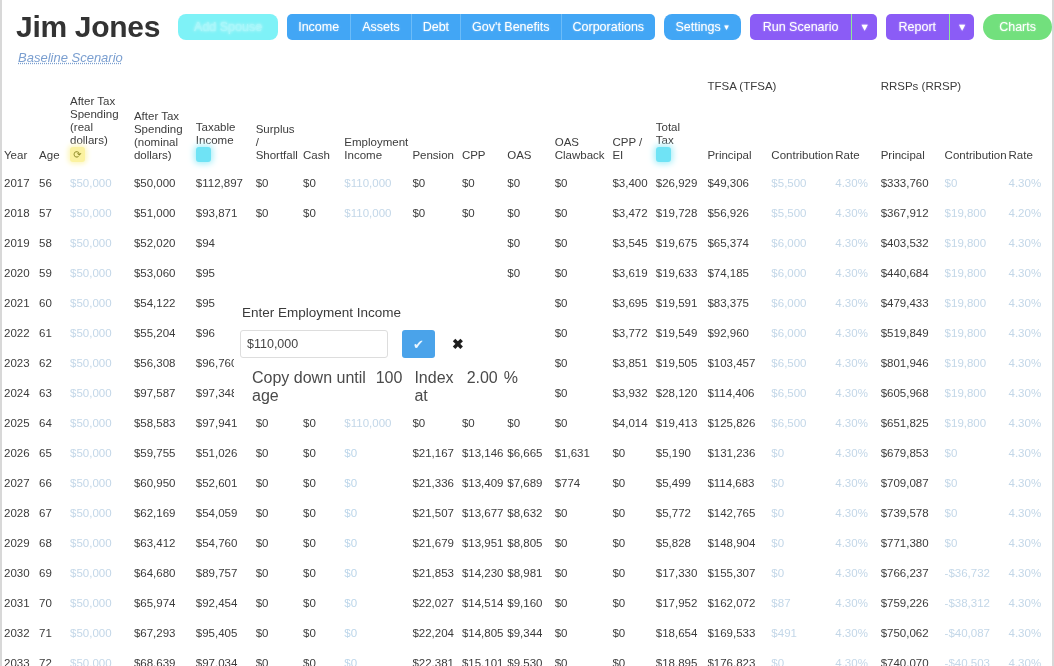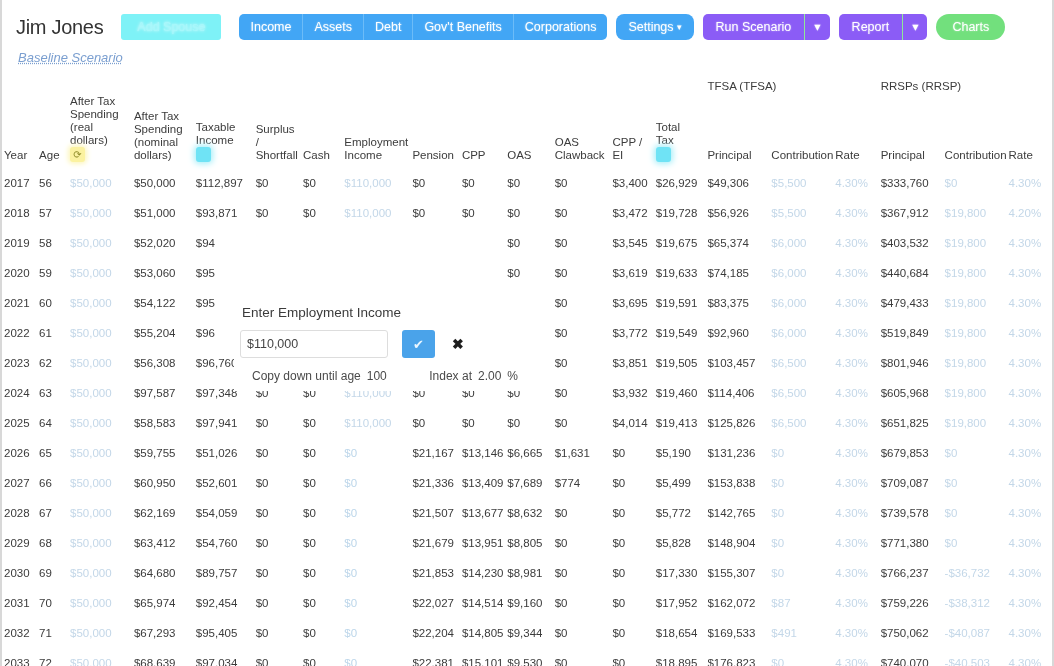--- a/index.html
+++ b/index.html
@@ -19,22 +19,22 @@
   }
 
   
   .topbar {
     display: flex;
     align-items: center;
     padding: 10px 0 0 14px;
     height: 44px;
   }
   .person-name {
-    font-size: 20px;
-    font-weight: 400;
+    font-size: 30px;
+    font-weight: 700;
     color: #333333;
     letter-spacing: -0.3px;
     white-space: nowrap;
     margin-right: 18px;
     line-height: 30px;
   }
   .btn {
     border: none;
     outline: none;
     font-family: "Liberation Sans", sans-serif;
@@ -44,23 +44,23 @@
     line-height: 26px;
     padding: 0 11px;
     cursor: pointer;
     white-space: nowrap;
     text-shadow: 0 0 2px rgba(255,255,255,0.55);
     border-radius: 4px;
   }
   .btn-addspouse {
     background: #7ef2f7;
     color: #a8f7fb;
-    border-radius: 3px;
+    border-radius: 8px;
     padding: 0 16px;
-    margin-right: 18px;
+    margin-right: 9px;
     text-shadow: 0 0 3px rgba(255,255,255,0.9);
   }
   .btn-group {
     display: flex;
     border-radius: 5px;
     overflow: hidden;
     margin-right: 9px;
   }
   .btn-group .btn { border-radius: 0; }
   .btn-blue { background: #42a6f5; }
@@ -226,22 +226,22 @@
     background: none; border: none;
     font-size: 14px;
     font-weight: bold;
     color: #1d1d1d;
     margin-left: 14px;
     cursor: pointer;
     padding: 0 3px;
   }
   .modal-sub {
     display: flex;
-    align-items: flex-end;
-    font-size: 12px;
+    align-items: flex-start;
+    font-size: 16px;
     color: #4a4a4a;
     padding: 11px 0 0 12px;
     gap: 6px;
   }
   .modal-sub .spacer { flex: 1; }
 </style>
 </head>
 <body>
 
 <div id="app">
@@ -528,21 +528,21 @@
             <td class="num">$97,587</td>
             <td class="num">$97,348</td>
             <td class="num">$0</td>
             <td class="num">$0</td>
             <td class="dim">$110,000</td>
             <td class="num">$0</td>
             <td class="num">$0</td>
             <td class="num">$0</td>
             <td class="num">$0</td>
             <td class="num">$3,932</td>
-            <td class="num">$19,460</td>
+            <td class="num">$28,120</td>
             <td class="num">$114,406</td>
             <td class="dim">$6,500</td>
             <td class="dim">4.30%</td>
             <td class="num">$605,968</td>
             <td class="dim">$19,800</td>
             <td class="dim">4.30%</td>
           </tr>
           <tr>
             <td class="num">2025</td>
             <td class="num">64</td>
@@ -595,21 +595,21 @@
             <td class="num">$52,601</td>
             <td class="num">$0</td>
             <td class="num">$0</td>
             <td class="zero-dim">$0</td>
             <td class="num">$21,336</td>
             <td class="num">$13,409</td>
             <td class="num">$7,689</td>
             <td class="num">$774</td>
             <td class="num">$0</td>
             <td class="num">$5,499</td>
-            <td class="num">$153,838</td>
+            <td class="num">$114,683</td>
             <td class="dim">$0</td>
             <td class="dim">4.30%</td>
             <td class="num">$709,087</td>
             <td class="dim">$0</td>
             <td class="dim">4.30%</td>
           </tr>
           <tr>
             <td class="num">2028</td>
             <td class="num">67</td>
             <td class="dim">$50,000</td>

